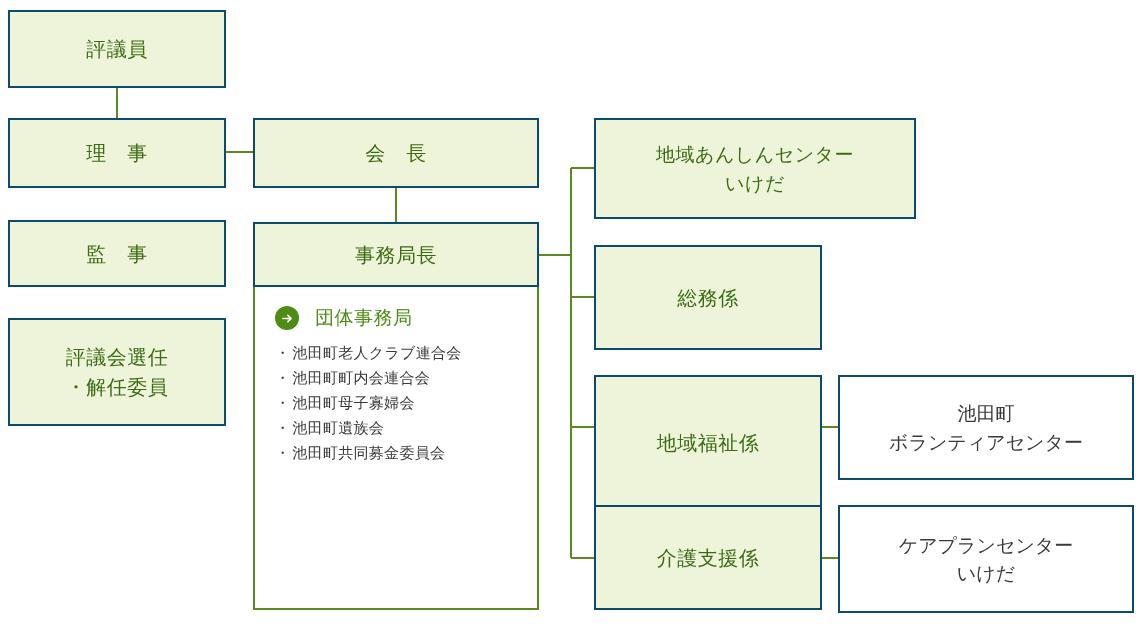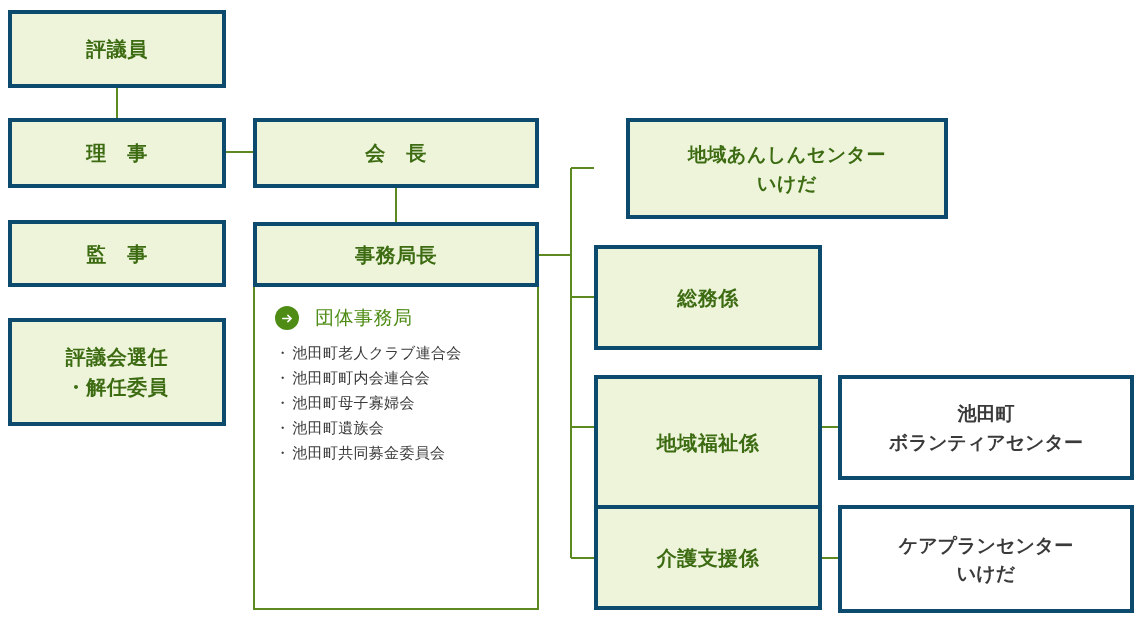--- a/index.html
+++ b/index.html
@@ -16,33 +16,32 @@
   }
   #wires{
     position:absolute;
     left:0; top:0;
     width:1142px; height:629px;
     pointer-events:none;
   }
   .node{
     position:absolute;
     box-sizing:border-box;
-    border:4px solid #0c4a6e;
+    border:2px solid #0c4a6e;
     background:#eef4da;
     color:#3c6b12;
     display:flex;
     align-items:center;
     justify-content:center;
     text-align:center;
     line-height:1.5;
     font-size:20px;
     letter-spacing:0.5px;
     white-space:pre-line;
     z-index:2;
-    font-weight:bold;
   }
   .node.plain{
     background:#ffffff;
     color:#3a3a3a;
     letter-spacing:0px;
   }
   .node .lbl{display:block;}
   
   .panel{
     position:absolute;
@@ -163,21 +162,21 @@
       </li>
       <li>
         <span class="dot">・</span><span>池田町遺族会</span>
       </li>
       <li>
         <span class="dot">・</span><span>池田町共同募金委員会</span>
       </li>
     </ul>
   </div>
 
-  <div class="node" style="left:594px; top:118px; width:322px; height:101px; font-size:19px;margin-left:32px;">
+  <div class="node" style="left:594px; top:118px; width:322px; height:101px; font-size:19px;">
     <span class="lbl">地域あんしんセンター
 いけだ</span>
   </div>
 
   <div class="node" style="left:594px; top:245px; width:228px; height:105px;">
     <span class="lbl">総務係</span>
   </div>
 
   <div class="node" style="left:594px; top:375px; width:228px; height:135px;">
     <span class="lbl">地域福祉係</span>

